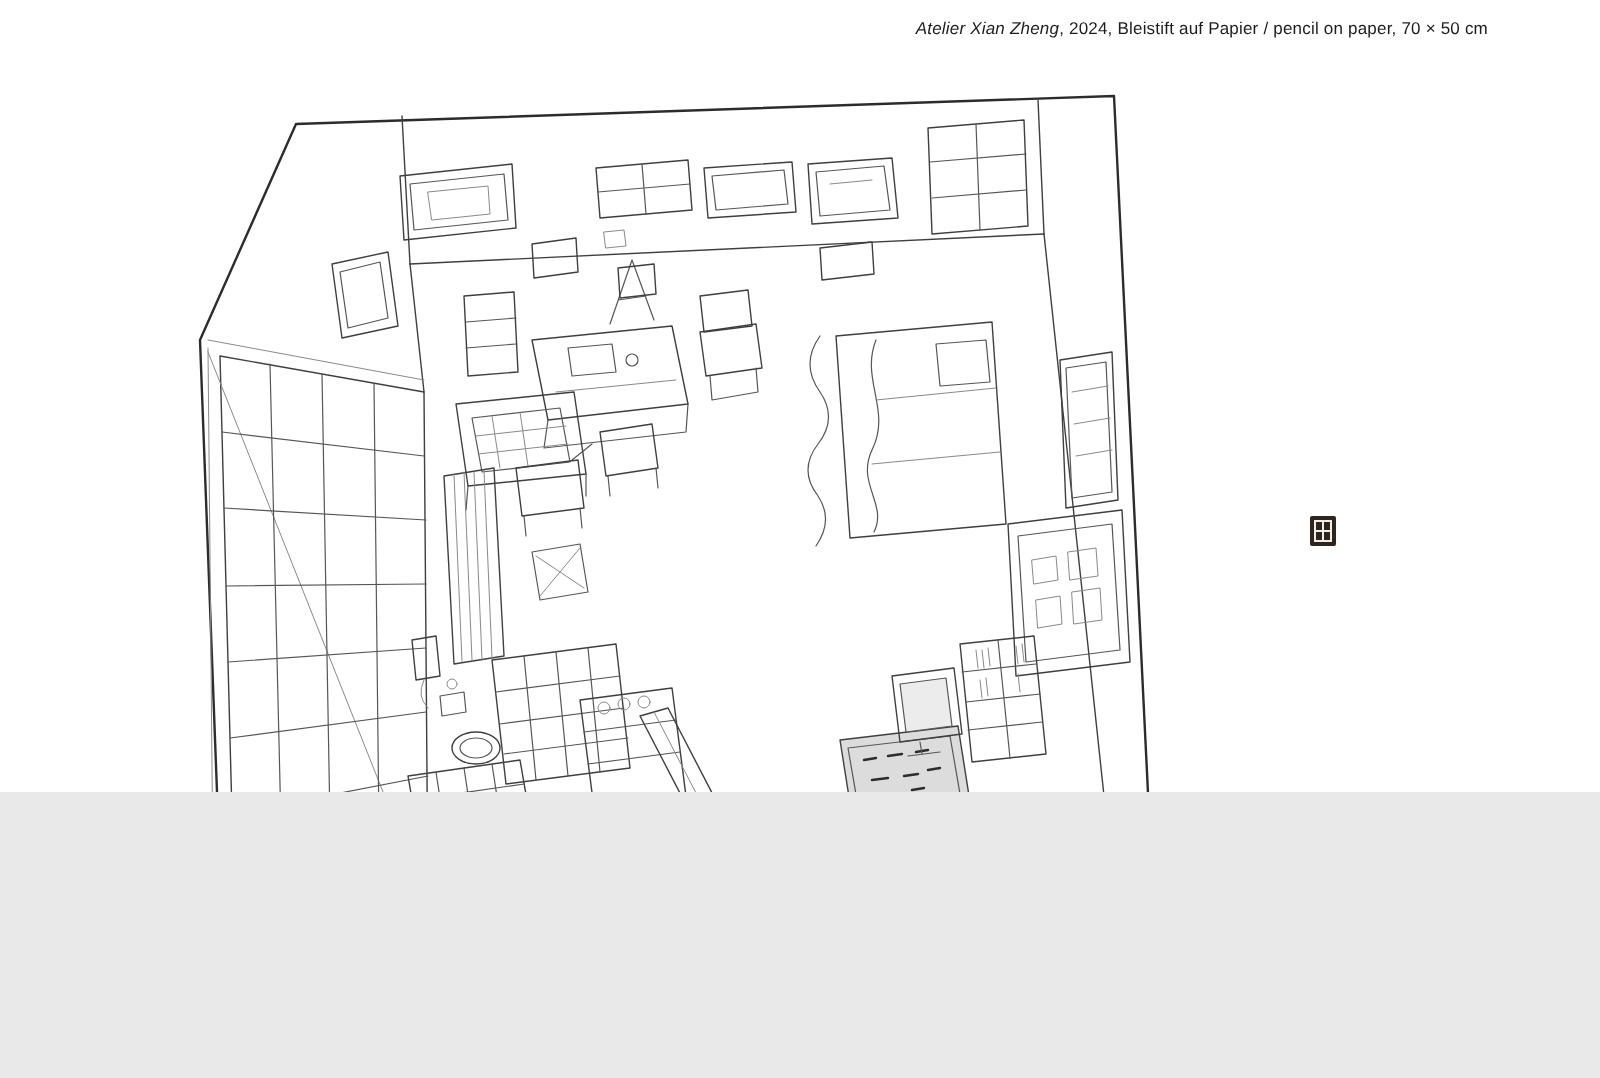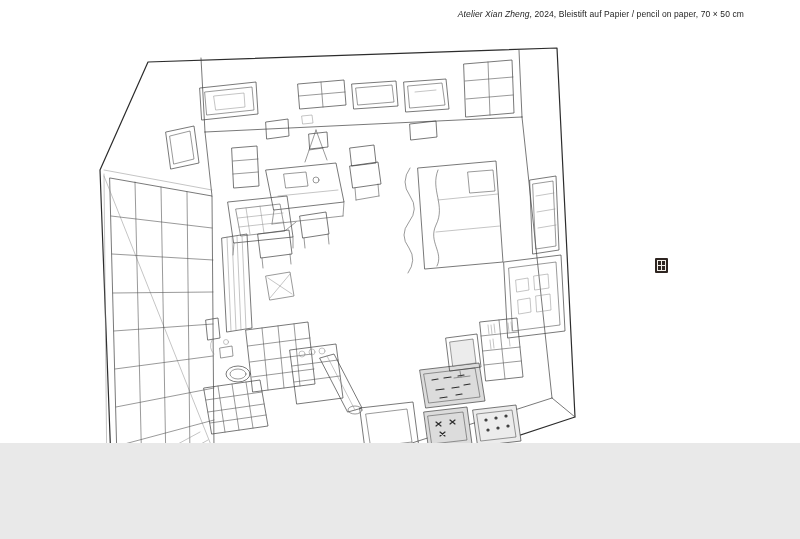--- a/index.html
+++ b/index.html
@@ -1,17 +1,17 @@
 <!DOCTYPE html>
 <html><head>
 <meta charset="utf-8">
 <style>
   html,body{margin:0;padding:0;background:#e9e9e9;}
   .page{
-    position:relative;width:800px;height:443px;background:#ffffff;
+    position:relative;width:800px;height:396px;background:#ffffff;
     font-family:"Liberation Sans",sans-serif;overflow:hidden;color:#222;
   }
   .caption{
     position:absolute;top:9px;right:56px;font-size:8.5px;letter-spacing:.1px;
     color:#1d1d1d;white-space:nowrap;
   }
   .caption .italic{font-style:italic;}
   .artwork-svg{position:absolute;left:0;top:0;}
   .art path,.art ellipse,.art circle{
     fill:none;stroke:#3f3f3f;stroke-width:.7;stroke-linecap:round;stroke-linejoin:round;

